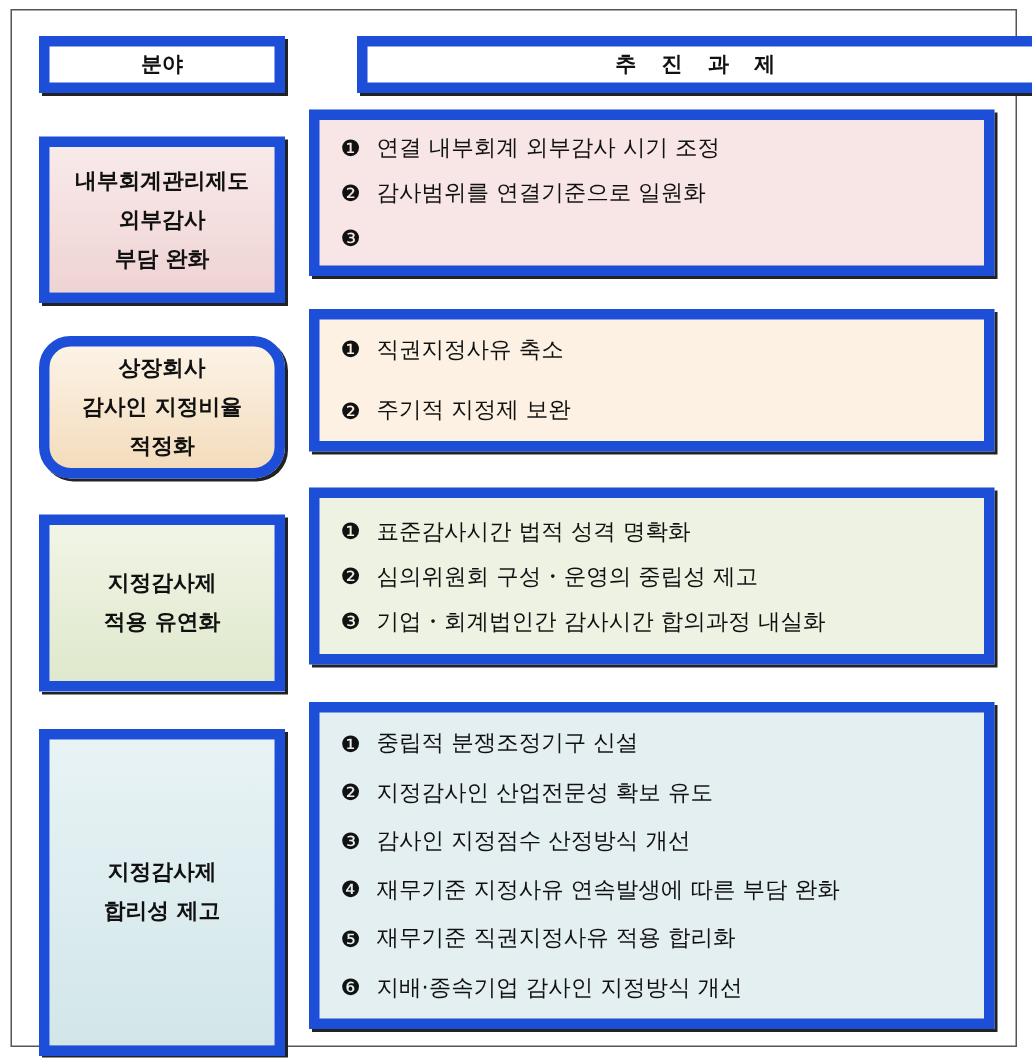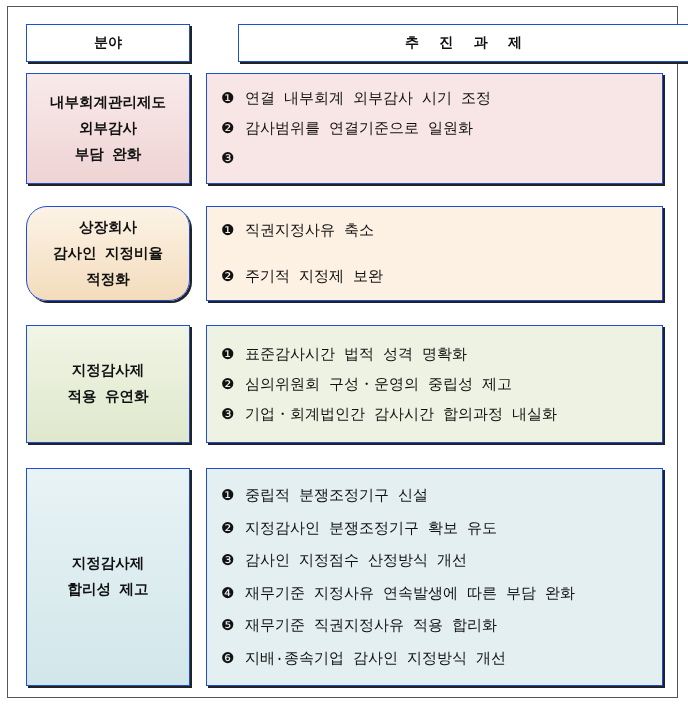--- a/index.html
+++ b/index.html
@@ -1,20 +1,20 @@
 <!DOCTYPE html>
 <html><head>
 <meta charset="utf-8">
 <style>
   html,body{margin:0;padding:0;background:#fff;}
   body{width:688px;height:705px;position:relative;font-family:"DejaVu Sans","Liberation Sans",sans-serif;color:#111;}
   .frame{position:absolute;left:7px;top:6px;width:671px;height:692px;border:1px solid #555;box-sizing:border-box;}
-  .box{position:absolute;box-sizing:border-box;border:1px solid #1d4ed8;box-shadow:2px 2px 0 #222;font-family:Liberation Mono, monospace;}
+  .box{position:absolute;box-sizing:border-box;border:7px solid #1d4ed8;box-shadow:2px 2px 0 #222;}
   .hdr{background:#fff;display:flex;align-items:center;justify-content:center;font-weight:bold;font-size:14px;}
-  .cat{display:flex;flex-direction:column;align-items:center;justify-content:center;text-align:center;font-weight:bold;font-size:14.5px;line-height:26px;}
+  .cat{display:flex;flex-direction:column;align-items:center;justify-content:center;text-align:center;font-weight:bold;font-size:14.5px;line-height:26px;margin-top:18px;}
   .items{padding:0 0 0 14px;display:flex;flex-direction:column;justify-content:center;font-size:15px;}
   .item{display:flex;align-items:center;white-space:nowrap;height:30px;}
   .num{display:inline-block;width:20px;font-size:15px;margin-right:4px;}
   .spaced{letter-spacing:6px;}
 </style>
 </head>
 <body>
 
 <div class="frame"></div>
 
@@ -83,21 +83,21 @@
   <div>지정감사제</div>
   <div>합리성 제고</div>
 </div>
 <div class="box items" style="left:206px;top:468px;width:457px;height:218px;background:#e3eff1;">
   <div class="item" style="height:32.5px">
       <span class="num">❶</span>
       <span>중립적 분쟁조정기구 신설</span>
     </div>
   <div class="item" style="height:32.5px">
       <span class="num">❷</span>
-      <span>지정감사인 분쟁조정기구 확보 유도</span>
+      <span>지정감사인 산업전문성 확보 유도</span>
     </div>
   <div class="item" style="height:32.5px">
       <span class="num">❸</span>
       <span>감사인 지정점수 산정방식 개선</span>
     </div>
   <div class="item" style="height:32.5px">
       <span class="num">❹</span>
       <span>재무기준 지정사유 연속발생에 따른 부담 완화</span>
     </div>
   <div class="item" style="height:32.5px">

